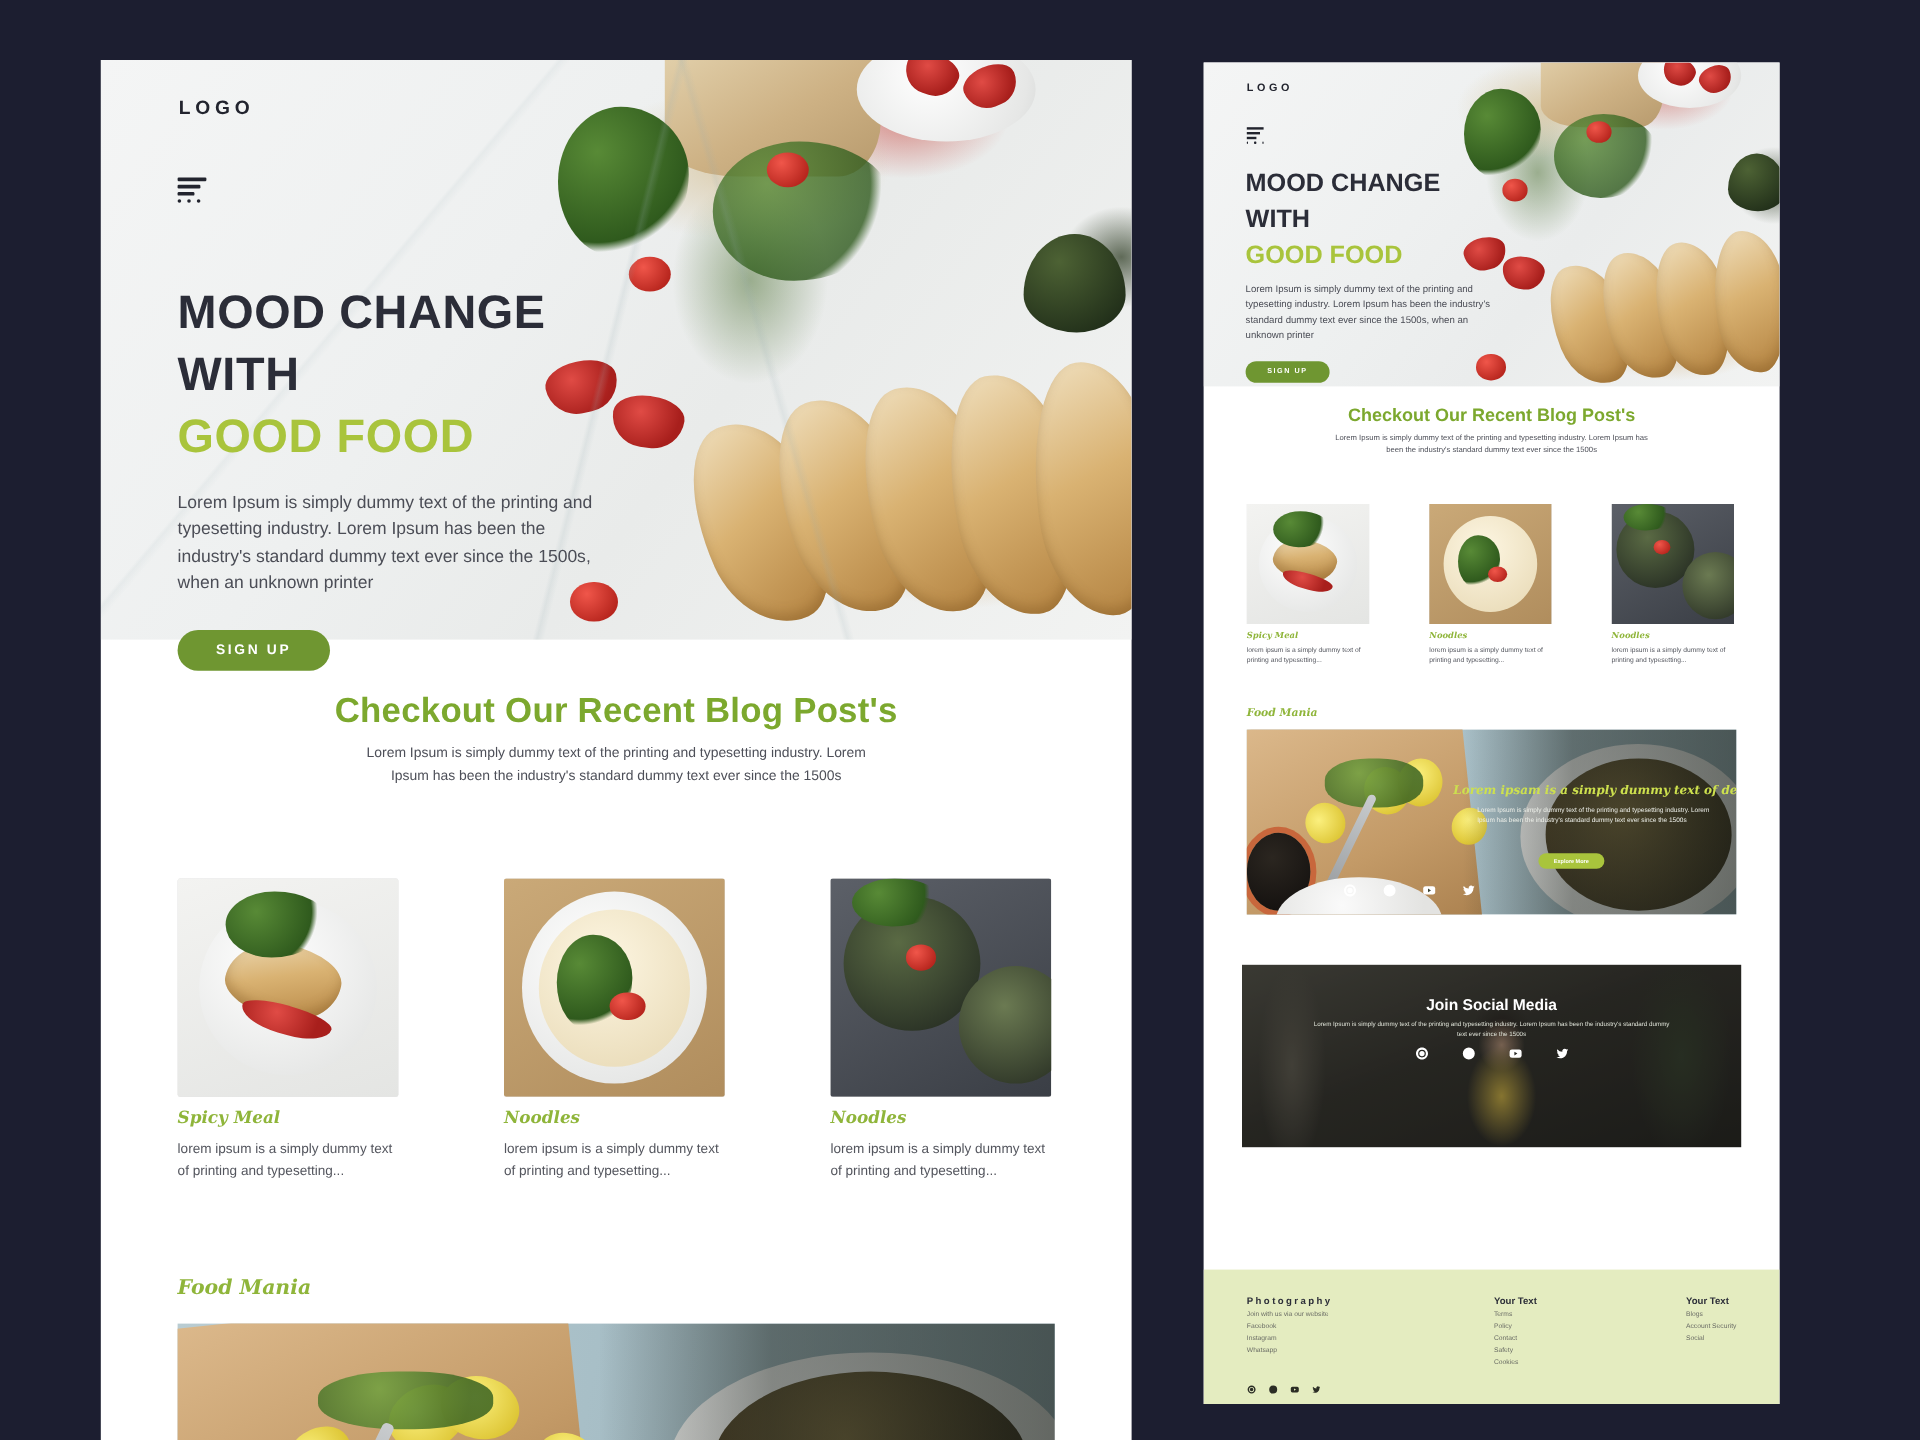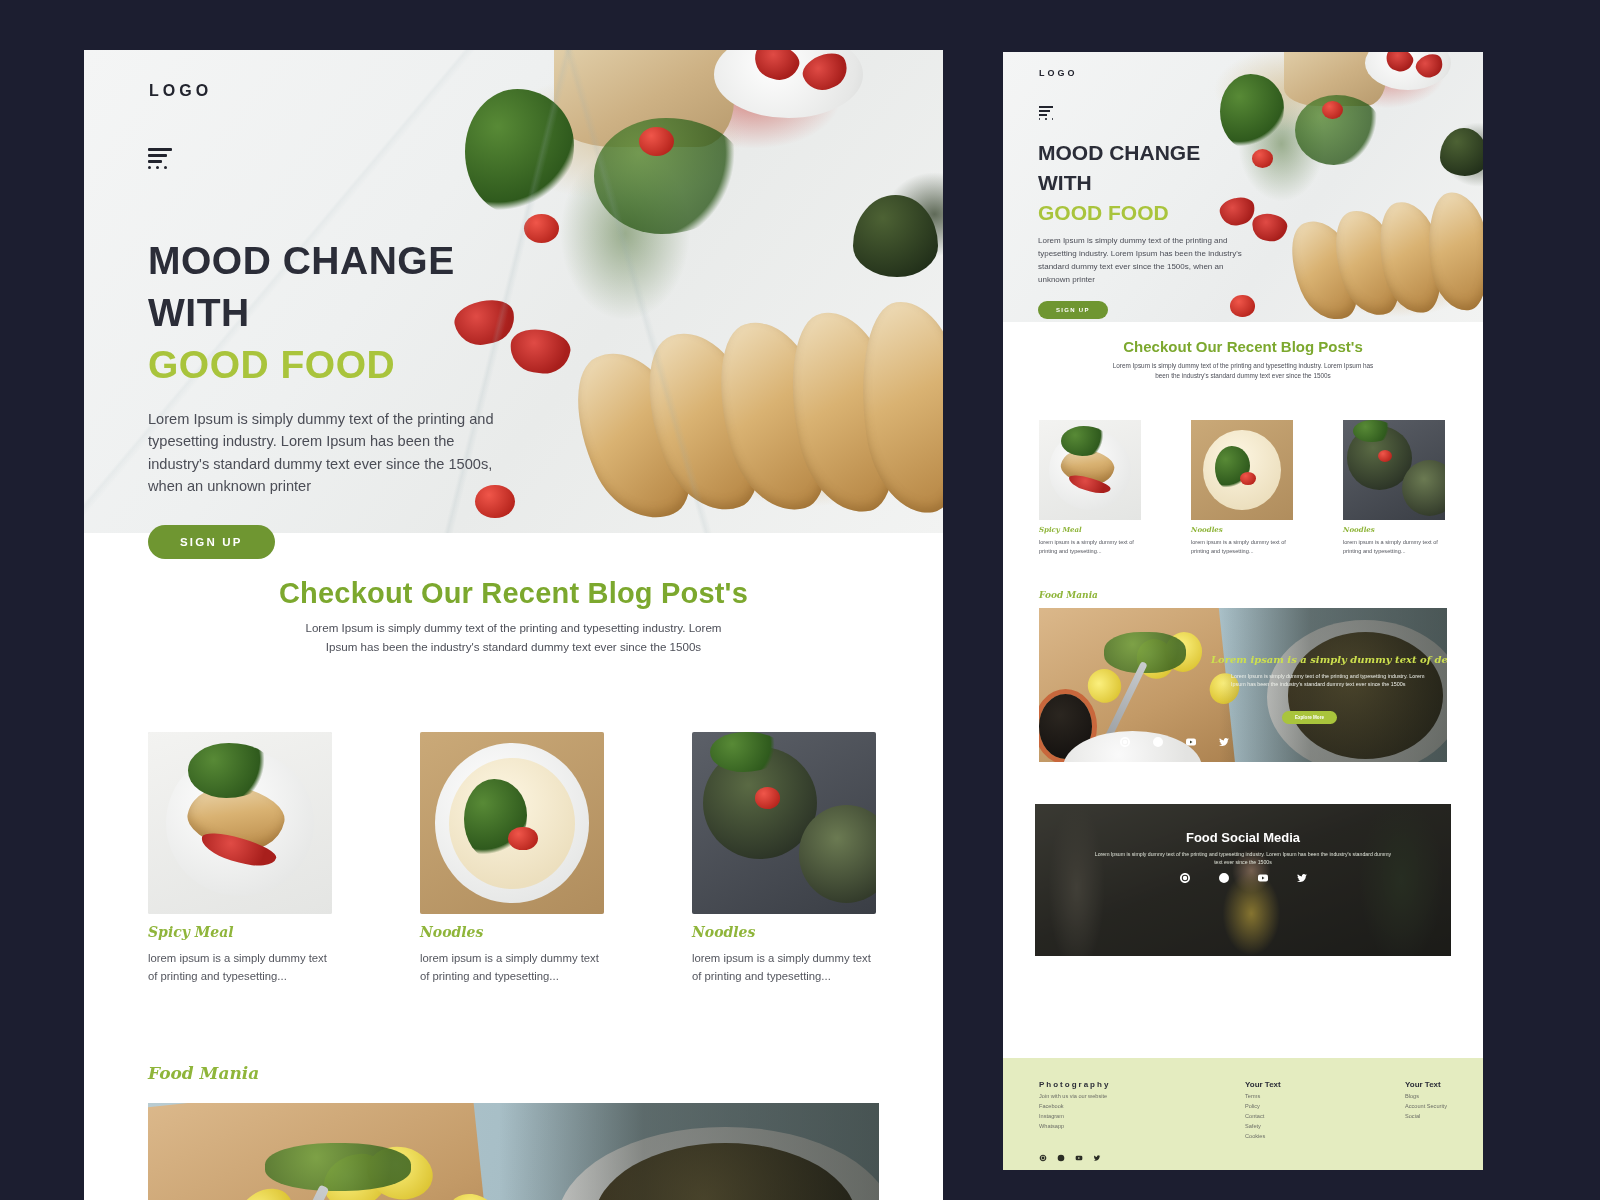--- a/index.html
+++ b/index.html
@@ -495,21 +495,21 @@
             <svg viewBox="0 0 24 24">
               <path d="M22 5.9c-.7.3-1.5.5-2.3.6.8-.5 1.4-1.3 1.7-2.2-.8.5-1.7.8-2.6 1a4 4 0 00-6.9 3.7A11.5 11.5 0 013.5 4.6a4 4 0 001.3 5.4c-.7 0-1.3-.2-1.8-.5a4 4 0 003.2 4 4 4 0 01-1.8.1 4 4 0 003.7 2.8A8.1 8.1 0 012 18.1a11.4 11.4 0 006.2 1.8c7.4 0 11.5-6.2 11.5-11.5v-.5c.8-.6 1.5-1.3 2-2z"></path>
             </svg>
           </span>
       </div>
     </div>
 
     <div class="m-join">
       <div class="girlbg"></div>
       <div class="ov"></div>
-      <div class="m-join-title">Food Social Media</div>
+      <div class="m-join-title">Join Social Media</div>
       <div class="m-join-sub">Lorem Ipsum is simply dummy text of the printing and typesetting industry. Lorem Ipsum has been the industry's standard dummy text ever since the 1500s</div>
       <div class="m-join-social">
         <span class="soc">
             <svg viewBox="0 0 24 24">
               <path d="M12 2C6.48 2 2 6.48 2 12s4.48 10 10 10 10-4.48 10-10S17.52 2 12 2zm0 3.6a6.4 6.4 0 110 12.8 6.4 6.4 0 010-12.8zm0 2a4.4 4.4 0 100 8.8 4.4 4.4 0 000-8.8z"></path>
             </svg>
           </span>
         <span class="soc">
             <svg viewBox="0 0 24 24">
               <path d="M12 2a10 10 0 100 20 10 10 0 000-20zm1.6 7.2h1.6V6.9h-1.9c-1.7 0-2.6 1-2.6 2.6v1.1H9.2v2.3h1.5V19h2.3v-6.1h1.6l.3-2.3h-1.9V9.8c0-.4.2-.6.6-.6z"></path>

